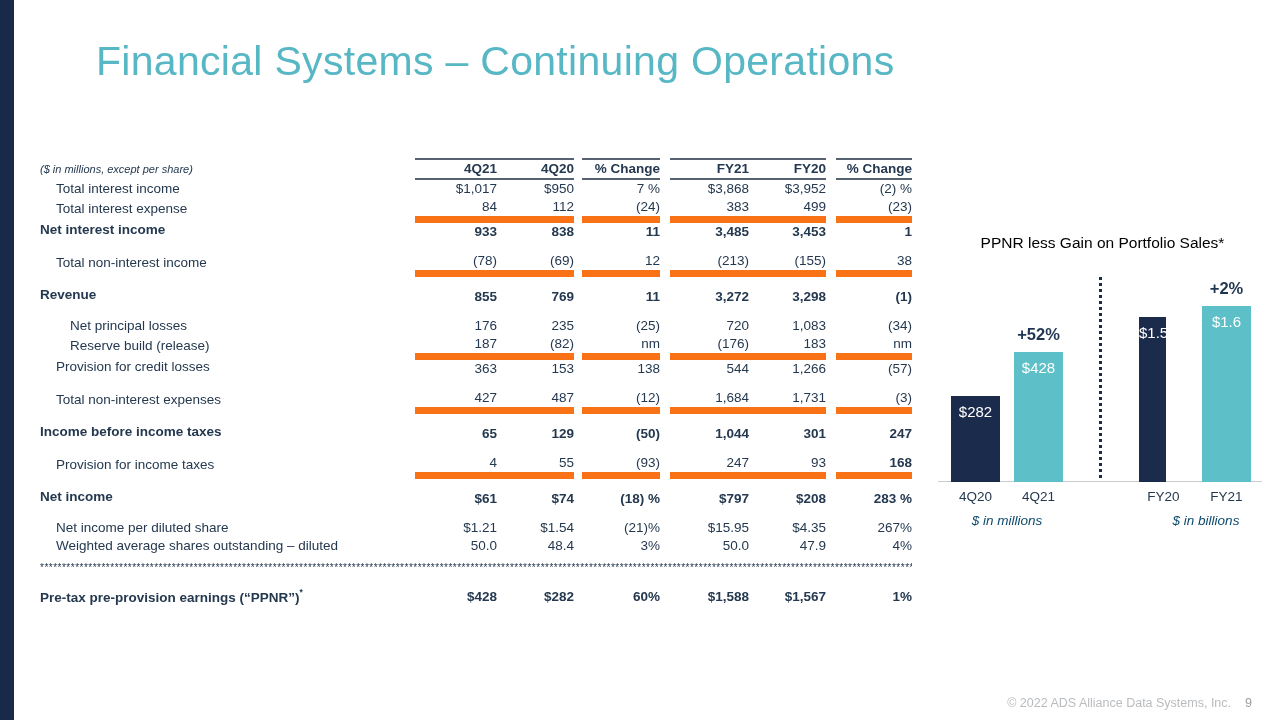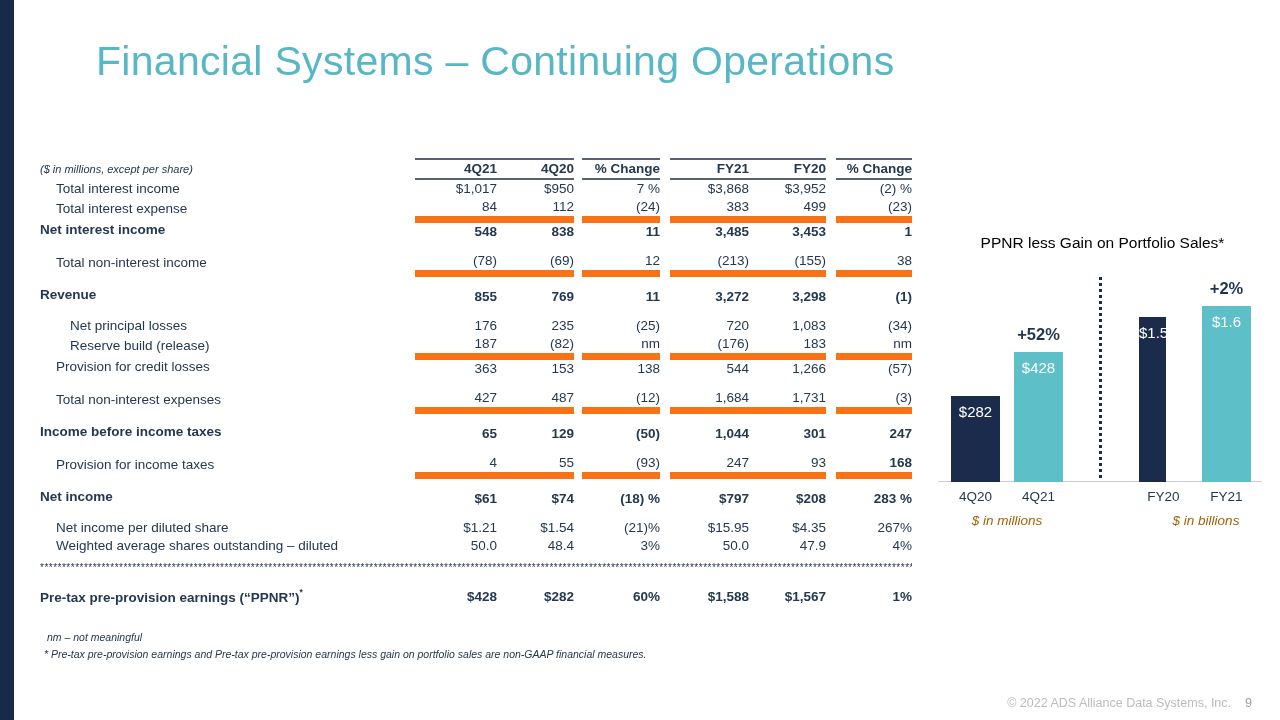--- a/index.html
+++ b/index.html
@@ -30,21 +30,21 @@
   .footnotes .fn1 { padding-left:3px; }
 
   
   .chart { position:absolute; left:930px; top:234px; width:345px; }
   .chart-title { text-align:center; font-size:15.5px; color:#000000; white-space:nowrap; }
   .plot { position:relative; margin-top:17px; height:213px; }
   .bar { position:absolute; bottom:0; }
   .bar-value { color:#ffffff; text-align:center; font-size:15px; margin-top:7px; }
   .delta { position:absolute; width:90px; text-align:center; font-weight:bold; font-size:16.5px; color:#1f3550; }
   .cat { position:absolute; width:70px; text-align:center; font-size:13.5px; color:#24384f; }
-  .caption { position:absolute; width:140px; text-align:center; font-style:italic; font-size:13.5px; color:#a16207; }
+  .caption { position:absolute; width:140px; text-align:center; font-style:italic; font-size:13.5px; color:#0c4a6e; }
   .divider { position:absolute; left:169px; top:8px; height:205px; width:3px;
              background:repeating-linear-gradient(to bottom,#1b2b4b 0 3px,transparent 3px 6px); }
   .baseline { position:absolute; left:8px; width:324px; bottom:0; border-bottom:1px solid #c8ccd0; }
 
   
   .footer { position:absolute; right:28px; bottom:10px; font-size:12.5px; color:#b9bcbf; display:flex; gap:14px; align-items:baseline; }
   .footer .page-num { color:#9aa0a4; }
 </style>
 </head>
 <body>
@@ -100,21 +100,21 @@
             <td class="gapc"></td>
             <td class="num rule">(24)</td>
             <td class="gapc"></td>
             <td class="num rule">383</td>
             <td class="num rule">499</td>
             <td class="gapc"></td>
             <td class="num rule">(23)</td>
           </tr>
           <tr class="boldrow">
             <td class="lbl ind0">Net interest income</td>
-            <td class="num">548</td>
+            <td class="num">933</td>
             <td class="num">838</td>
             <td class="gapc"></td>
             <td class="num">11</td>
             <td class="gapc"></td>
             <td class="num">3,485</td>
             <td class="num">3,453</td>
             <td class="gapc"></td>
             <td class="num">1</td>
           </tr>
           <tr class="gap">
@@ -261,24 +261,20 @@
             <td class="gapc"></td>
             <td class="num">$1,588</td>
             <td class="num">$1,567</td>
             <td class="gapc"></td>
             <td class="num">1%</td>
           </tr>
         </tbody>
     </table>
   </div>
 
-  <div class="footnotes">
-    <div class="fn1">nm – not meaningful</div>
-    <div>* Pre-tax pre-provision earnings and Pre-tax pre-provision earnings less gain on portfolio sales are non-GAAP financial measures.</div>
-  </div>
 
   <div class="chart">
     <div class="chart-title">PPNR less Gain on Portfolio Sales*</div>
     <div class="plot">
       <div class="divider"></div>
       <div class="baseline"></div>
     <div class="bar" style="left: 21px; width: 49px; height: 86px; background: rgb(27, 43, 75);">
           <div class="bar-value">$282</div>
         </div>
         <div class="cat" style="left: 10.5px; top: 220px;">4Q20</div>

